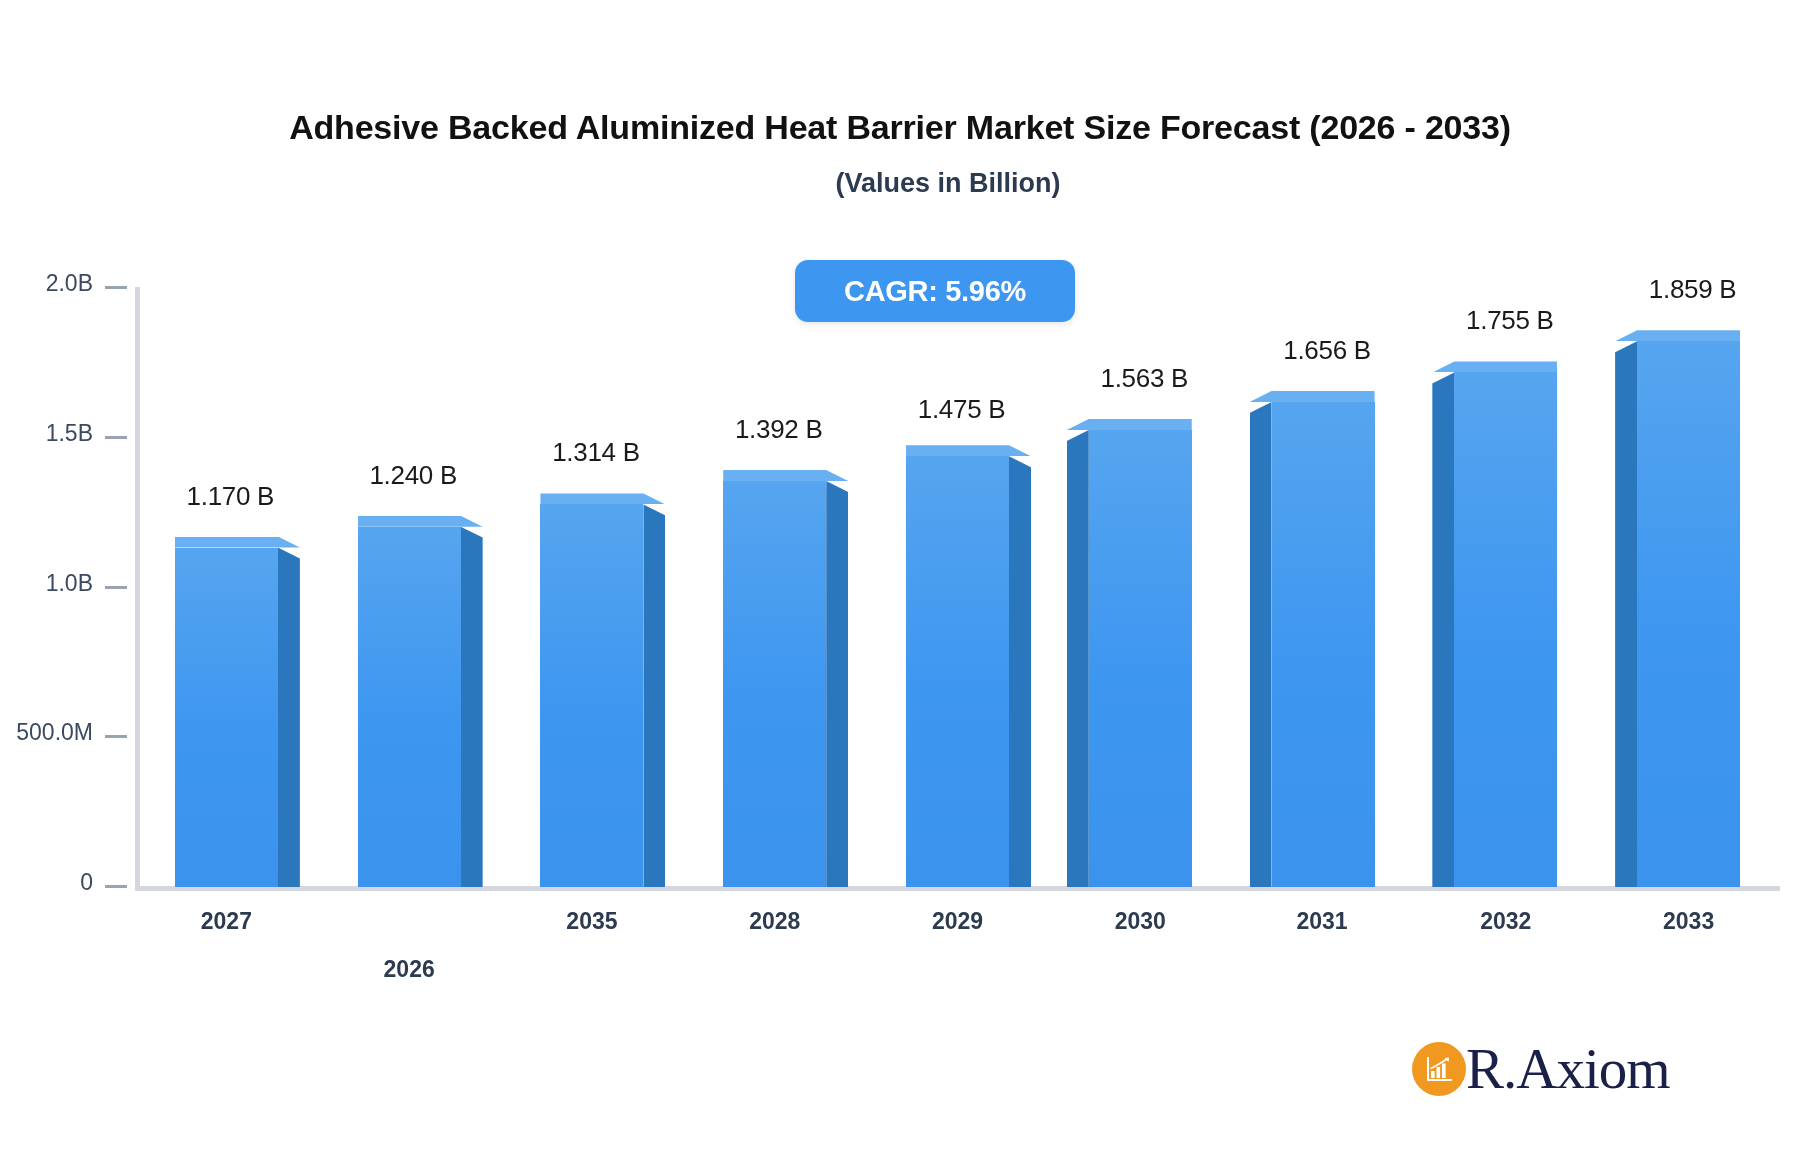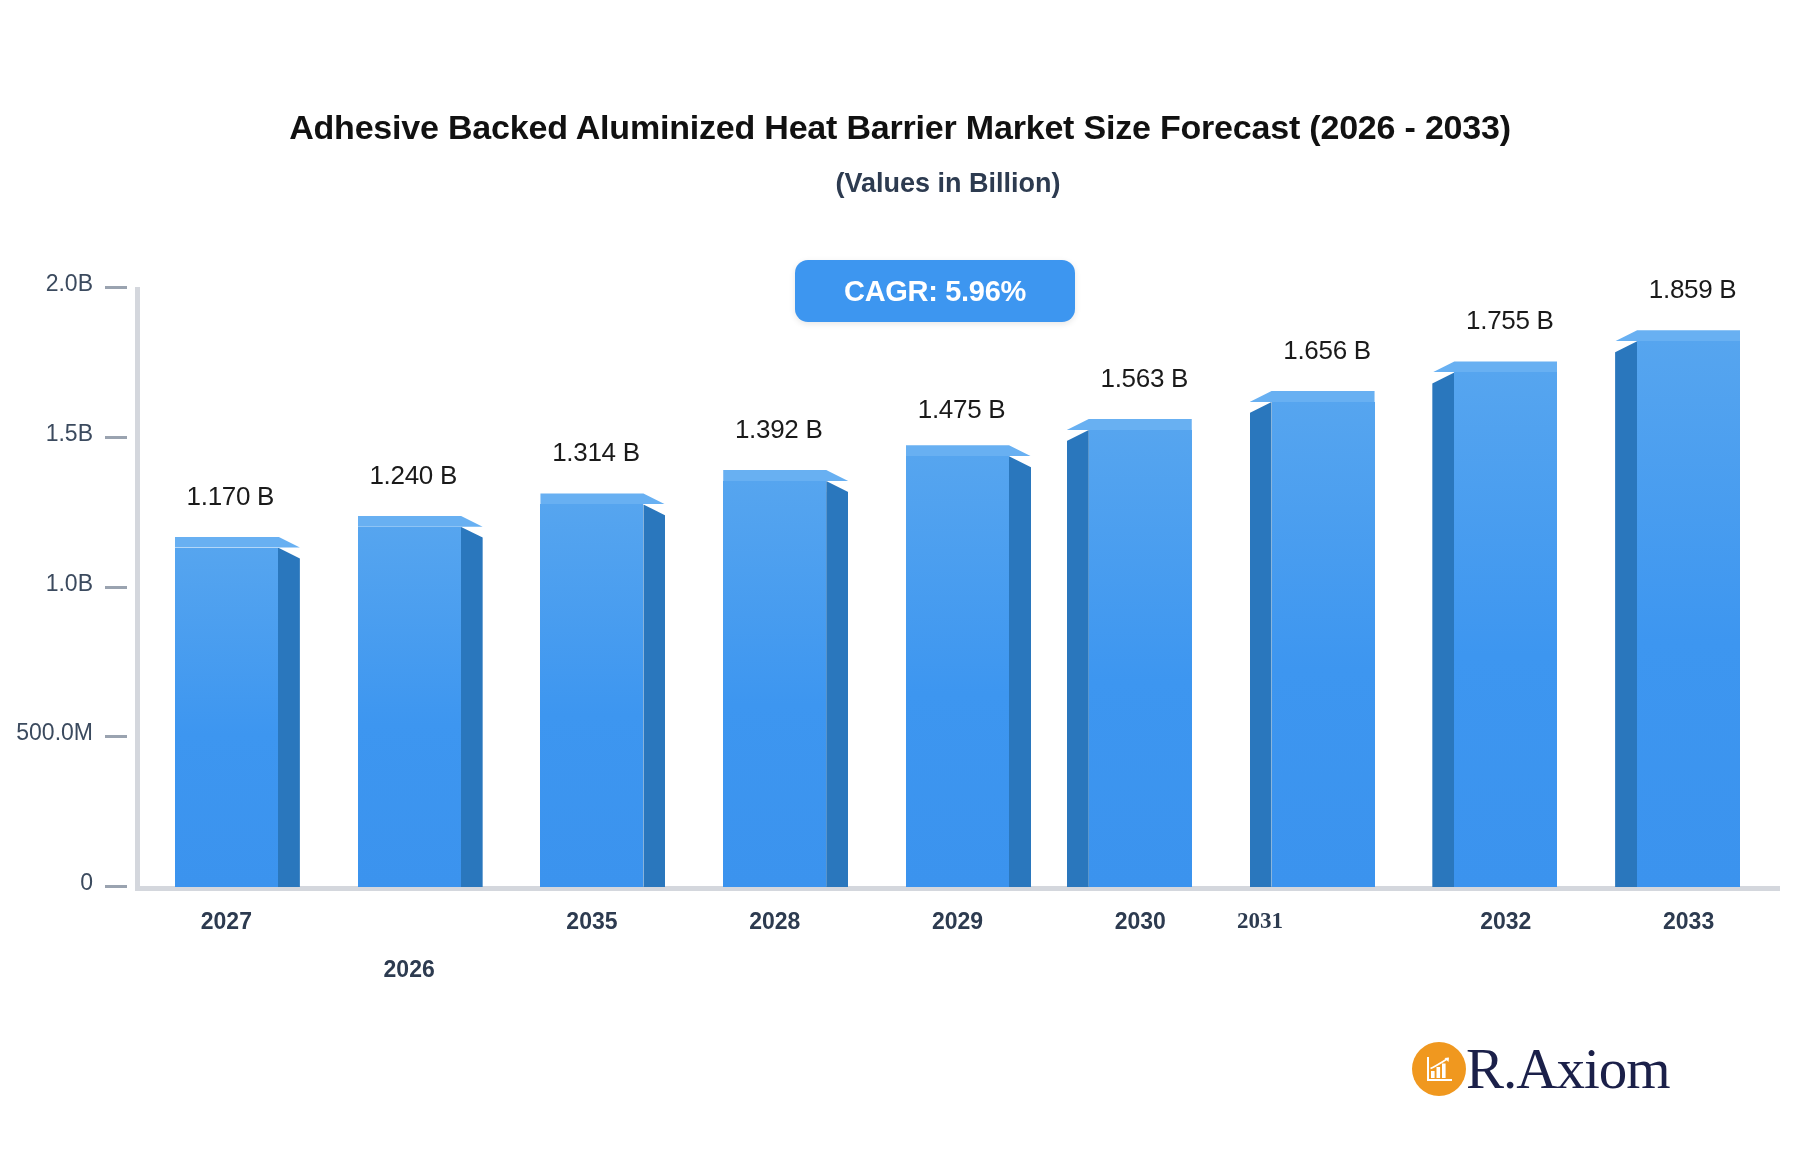--- a/index.html
+++ b/index.html
@@ -261,21 +261,21 @@
     </div>
   </div>
 
 <div id="x-labels">
     <div class="x-label" style="width: 180px; left: 136.389px;">2027</div>
     <div class="x-label" style="width: 180px; left: 319.167px; margin-top: 48px;">2026</div>
     <div class="x-label" style="width: 180px; left: 501.944px;">2035</div>
     <div class="x-label" style="width: 180px; left: 684.722px;">2028</div>
     <div class="x-label" style="width: 180px; left: 867.5px;">2029</div>
     <div class="x-label" style="width: 180px; left: 1050.28px;">2030</div>
-    <div class="x-label" style="width: 180px; left: 1170px; font-family: Liberation Serif, serif;">2031</div>
+    <div class="x-label" style="width: 180px; left: 1232px;">2031</div>
     <div class="x-label" style="width: 180px; left: 1415.83px;">2032</div>
     <div class="x-label" style="width: 180px; left: 1598.61px;">2033</div>
   </div>
 
 <div id="logo">
   <span id="logo-mark">
     <svg width="36" height="36" viewBox="0 0 36 36" aria-hidden="true">
       <path d="M7 6 L7 29 L31 29" stroke="#ffffff" stroke-width="2" fill="none"></path>
       <rect x="10" y="20" width="3.6" height="7" fill="#ffffff"></rect>
       <rect x="15.5" y="16" width="3.6" height="11" fill="#ffffff"></rect>

